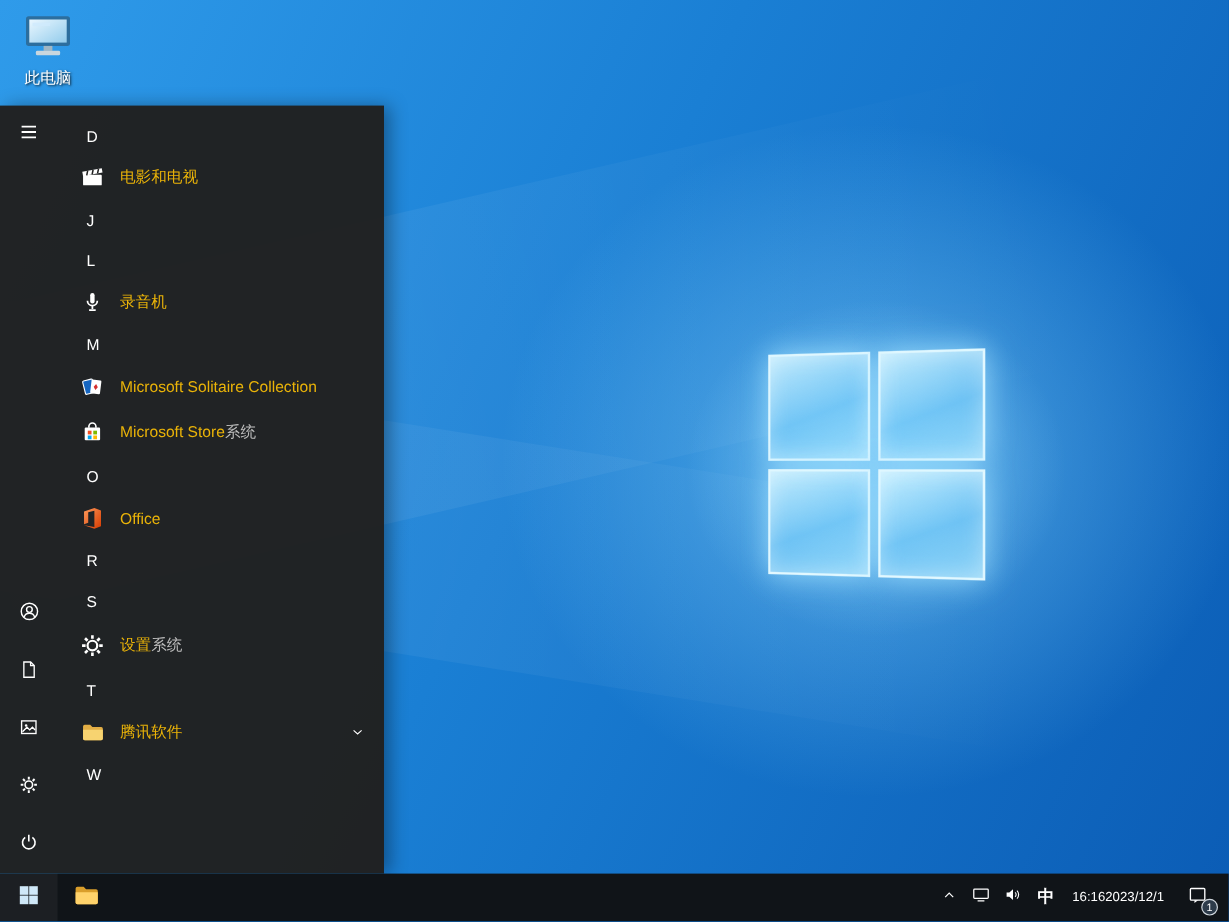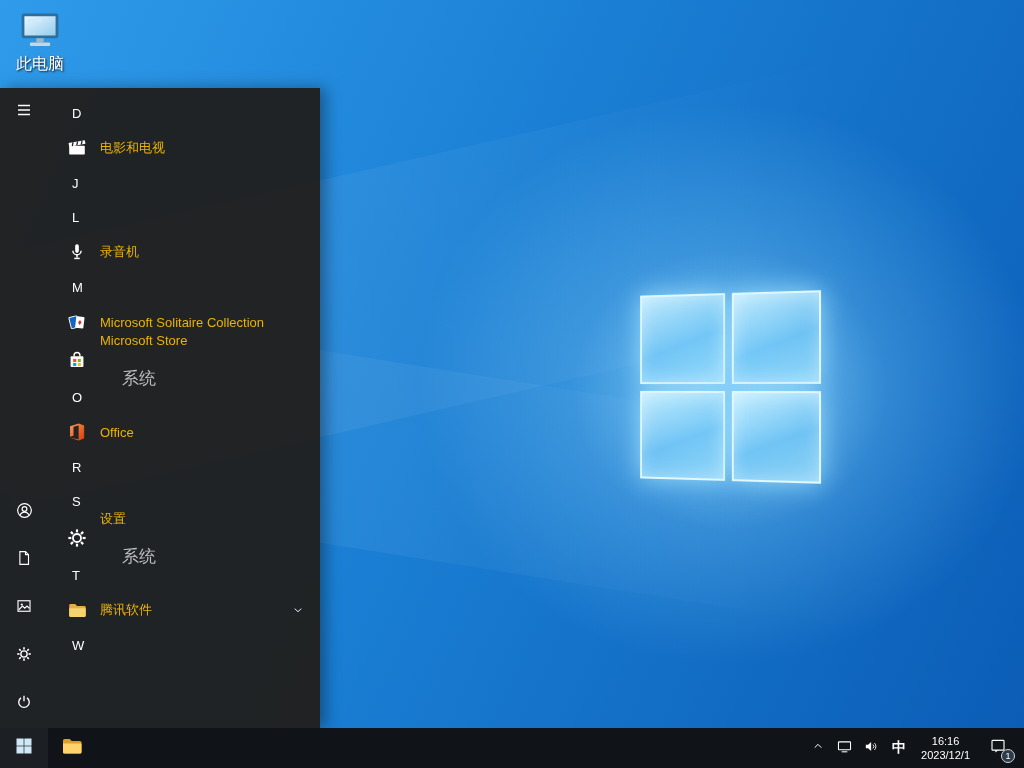--- a/index.html
+++ b/index.html
@@ -21,49 +21,49 @@
     background:radial-gradient(closest-side, rgba(150,220,255,.5), rgba(150,220,255,0) 72%); }
   .win-logo { position:absolute; left:634px; top:293px; width:188px; height:188px;
     transform:perspective(900px) rotateY(-16deg);
     display:grid; grid-template-columns:1fr 1fr; grid-template-rows:1fr 1fr; gap:7px; }
   .win-pane { background:linear-gradient(160deg, rgba(205,242,255,.9), rgba(120,205,250,.72) 55%, rgba(155,222,252,.85));
     border:2px solid rgba(228,249,255,.95);
     box-shadow:0 0 24px rgba(160,225,255,.85), inset 0 0 18px rgba(255,255,255,.35); }
 
   
   .desktop-icon { position:absolute; left:12px; top:8px; width:56px; text-align:center; cursor:default; }
-  .desktop-icon .di-label { display:block; margin-top:1px; font-size:16px; color:#fff;
+  .desktop-icon .di-label { display:block; margin-top:1px; font-size:13px; color:#fff;
     text-shadow:1px 1px 2px rgba(0,0,0,.85); line-height:14px; }
 
   
   .start-menu { position:absolute; left:0; top:88px; width:320px; height:640px;
     background:rgba(33,33,33,.98); display:flex; box-shadow:6px 0 14px rgba(0,0,0,.35); color:#fff; }
   .rail { width:48px; display:flex; flex-direction:column; justify-content:space-between; }
   .rail-btn { width:48px; height:48px; display:flex; align-items:center; justify-content:center; }
   .app-list { flex:1; padding-top:8px; overflow:hidden; }
   .letter { height:34px; display:flex; align-items:center; padding-left:24px;
     font-size:13px; color:#fff; }
   .app-row { height:36px; display:flex; align-items:center; padding-left:16px; gap:10px; }
   .app-row.two-line { height:40px; }
   .app-icon { width:26px; height:26px; display:flex; align-items:center; justify-content:center; flex:0 0 26px; }
   .app-label { font-size:13px; color:#eab308; white-space:nowrap; }
-  .app-text { display:flex; flex-direction:column; line-height:14px;gap:24px; }
-  .app-sub { font-size:17px; color:#bdbdbd;margin-left:22px; }
+  .app-text { display:flex; flex-direction:row; line-height:14px; }
+  .app-sub { font-size:13px; color:#bdbdbd; }
   .row-chevron { margin-left:auto; margin-right:14px; display:flex; }
 
   
   .taskbar { position:absolute; left:0; bottom:0; width:1024px; height:40px;
     background:#101418; display:flex; align-items:stretch; z-index:10; }
   .tb-btn { width:48px; display:flex; align-items:center; justify-content:center; }
   .tb-start { background:rgba(255,255,255,.05); }
   .tb-spacer { flex:1; }
   .tray { display:flex; align-items:center; padding-right:6px; }
   .tray-btn { height:40px; display:flex; align-items:center; justify-content:center; padding:0 5px; }
   .ime { font-size:14px; color:#fff; font-weight:bold; padding:0 7px; }
-  .clock { display:flex; flex-direction:column; align-items:center; justify-content:center;
+  .clock { display:flex; flex-direction:row; align-items:center; justify-content:center;
     color:#fff; font-size:11px; line-height:14px; padding:0 8px; height:36px; }
   .action-center { position:relative; width:40px; }
   .tray-badge { position:absolute; right:3px; bottom:5px; width:14px; height:14px; border-radius:50%;
     background:#2d3b4a; border:1px solid #cfd6dc; color:#fff; font-size:9px;
     display:flex; align-items:center; justify-content:center; line-height:1; }
 </style>
 </head>
 <body>
 
 <div class="wallpaper">

